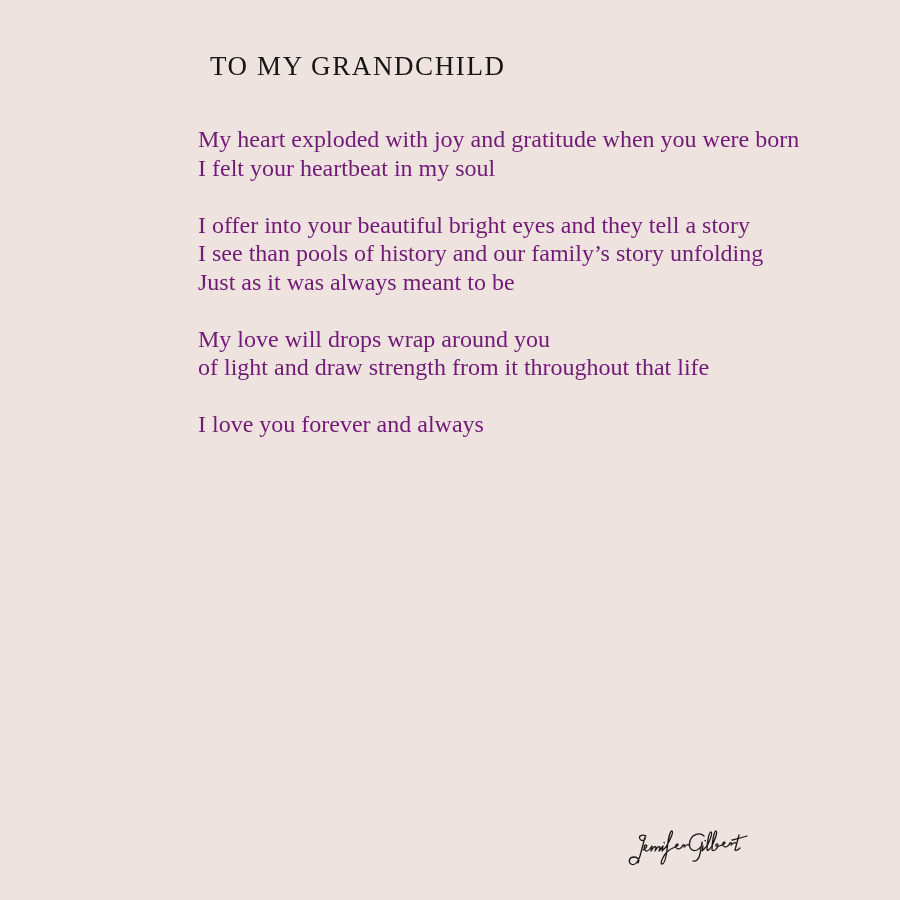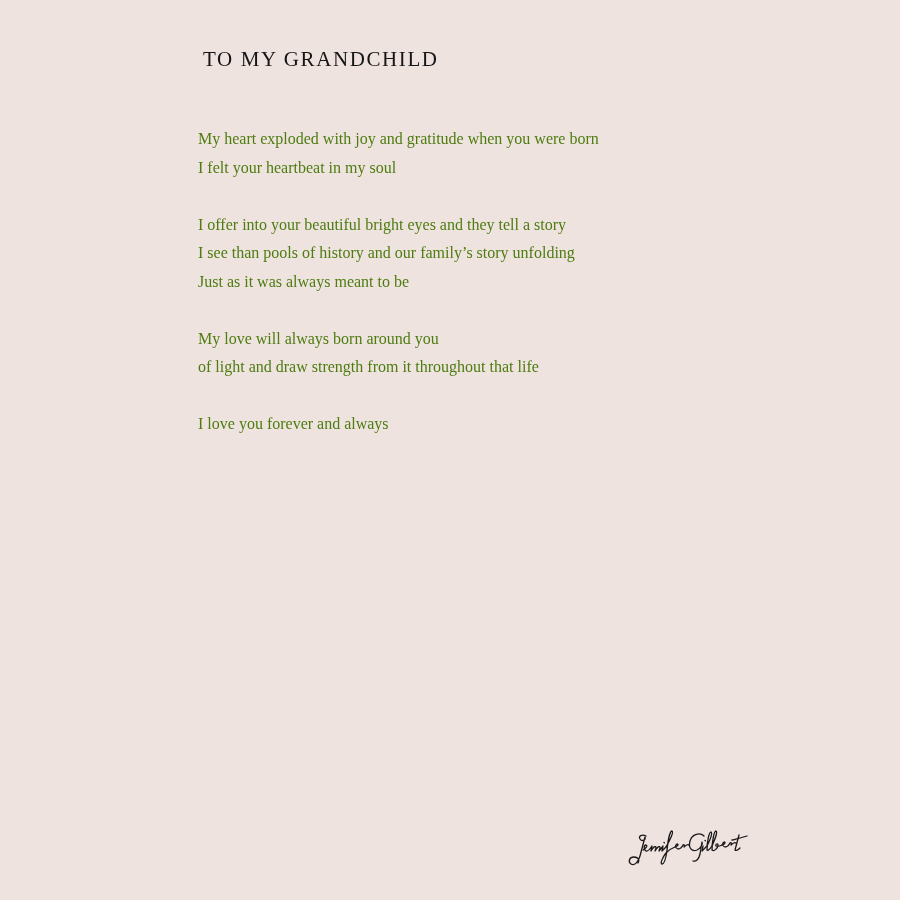--- a/index.html
+++ b/index.html
@@ -17,43 +17,43 @@
     }
     .page {
       position: absolute;
       left: 0; top: 0;
       width: 900px; height: 900px;
     }
     .title {
       position: absolute;
       left: 198px;
       top: 34px;
-      margin: 5px;
+      margin: 12px;
       font-weight: normal;
-      font-size: 21px;
+      font-size: 27px;
       letter-spacing: 1.6px;
       line-height: 40px;
       color: #161414;
       white-space: nowrap;
     }
     .poem {
       position: absolute;
       left: 198px;
       top: 125px;
       width: 620px;
     }
     .stanza {
       margin: 0 0 28.5px 0;
     }
     .line {
       display: block;
-      font-size: 16px;
+      font-size: 24px;
       line-height: 28.5px;
       white-space: nowrap;
-      color: #4d7c0f;
+      color: #701a75;
     }
     .signature {
       position: absolute;
       left: 626px;
       top: 826px;
       width: 130px;
       height: 44px;
     }
     .signature svg {
       width: 130px;
@@ -79,21 +79,21 @@
     <p class="stanza">
       <span class="line">My heart exploded with joy and gratitude when you were born</span>
       <span class="line">I felt your heartbeat in my soul</span>
     </p>
     <p class="stanza">
       <span class="line">I offer into your beautiful bright eyes and they tell a story</span>
       <span class="line">I see than pools of history and our family’s story unfolding</span>
       <span class="line">Just as it was always meant to be</span>
     </p>
     <p class="stanza">
-      <span class="line">My love will always born around you</span>
+      <span class="line">My love will drops wrap around you</span>
       <span class="line">of light and draw strength from it throughout that life</span>
     </p>
     <p class="stanza">
       <span class="line">I love you forever and always</span>
     </p>
   </div>
 
   <div class="signature">
     <span class="sig-text">Jennifer Gilbert</span>
     <svg viewBox="0 0 130 44" fill="none" stroke="#1a1818" stroke-width="1.3" stroke-linecap="round" stroke-linejoin="round">

